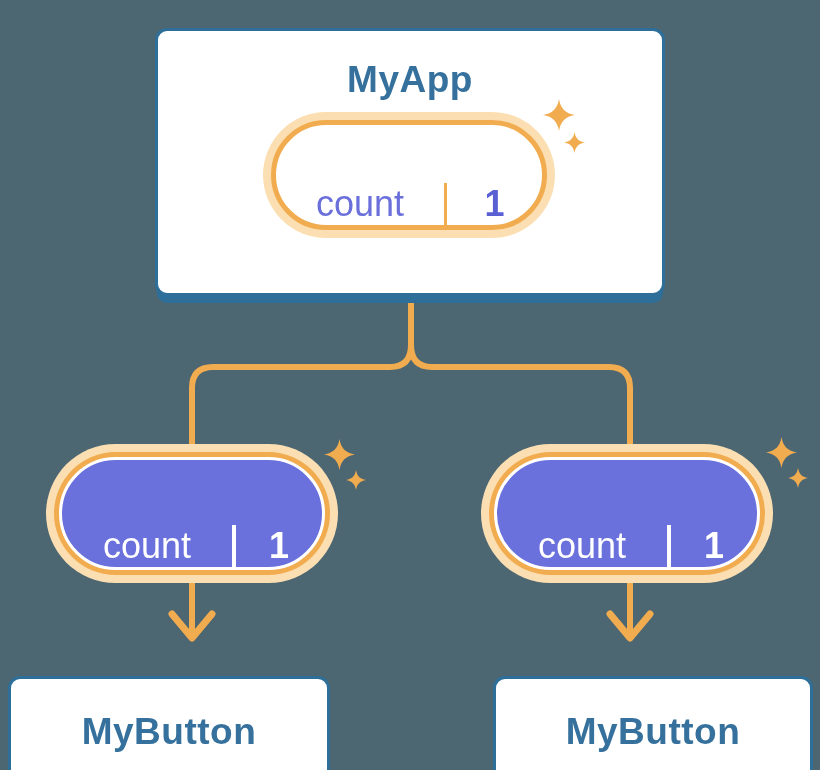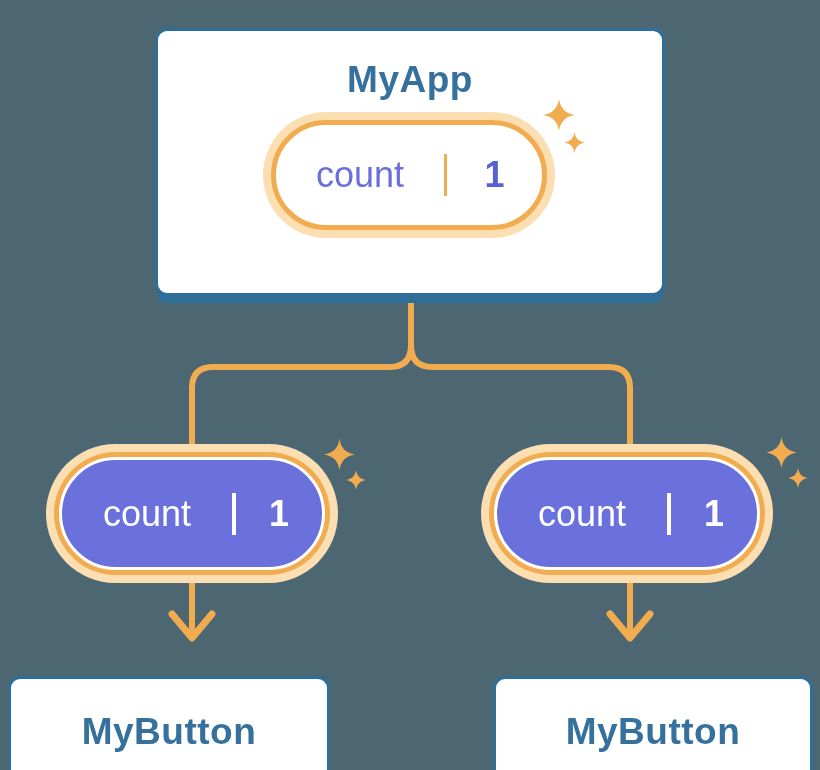--- a/index.html
+++ b/index.html
@@ -57,21 +57,21 @@
   }
   .root-card .card-title{
     text-align:center;
     margin-top:28px;
   }
   .pill{
     position:absolute;
     box-sizing:border-box;
     border-radius:70px;
     display:flex;
-    align-items:center;
+    align-items:flex-end;
     z-index:3;
   }
   .pill-root{
     left:271px;top:120px;width:276px;height:110px;
     background:var(--white);
     border:5px solid var(--orange);
     box-shadow:0 0 0 8px var(--orange-halo);
   }
   .pill-root .pill-cell-name{
     width:168px;

